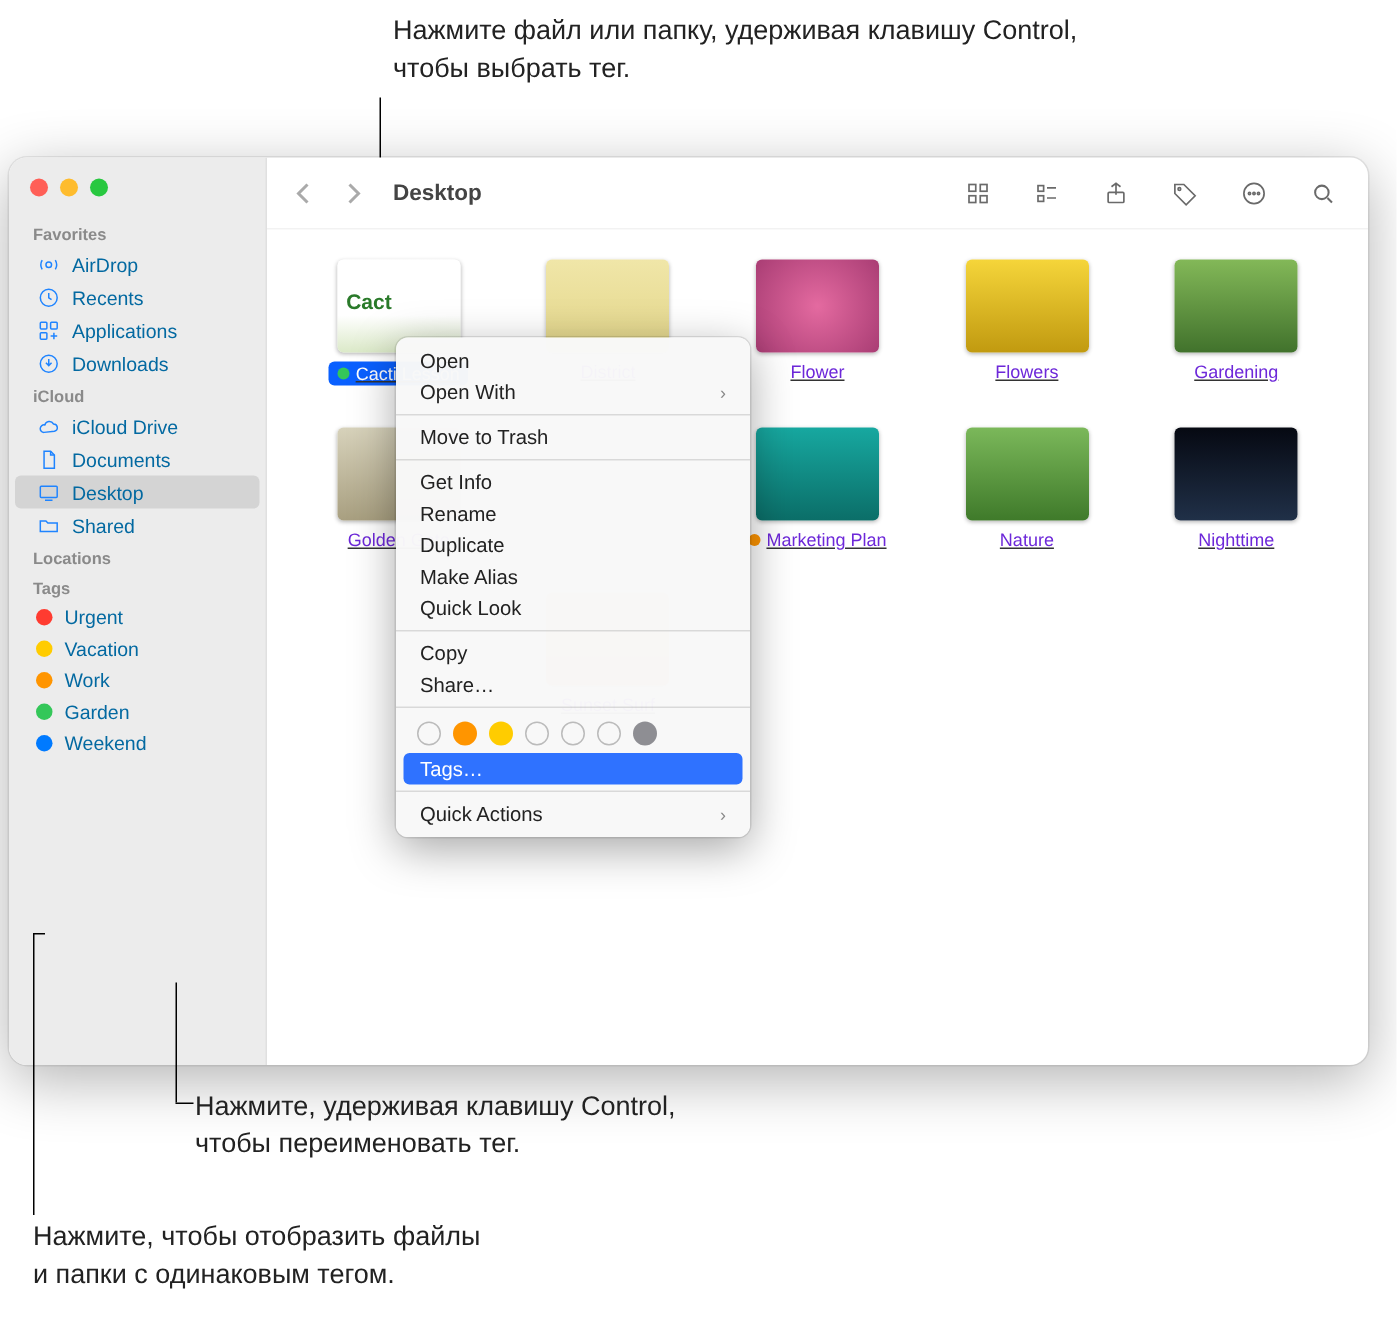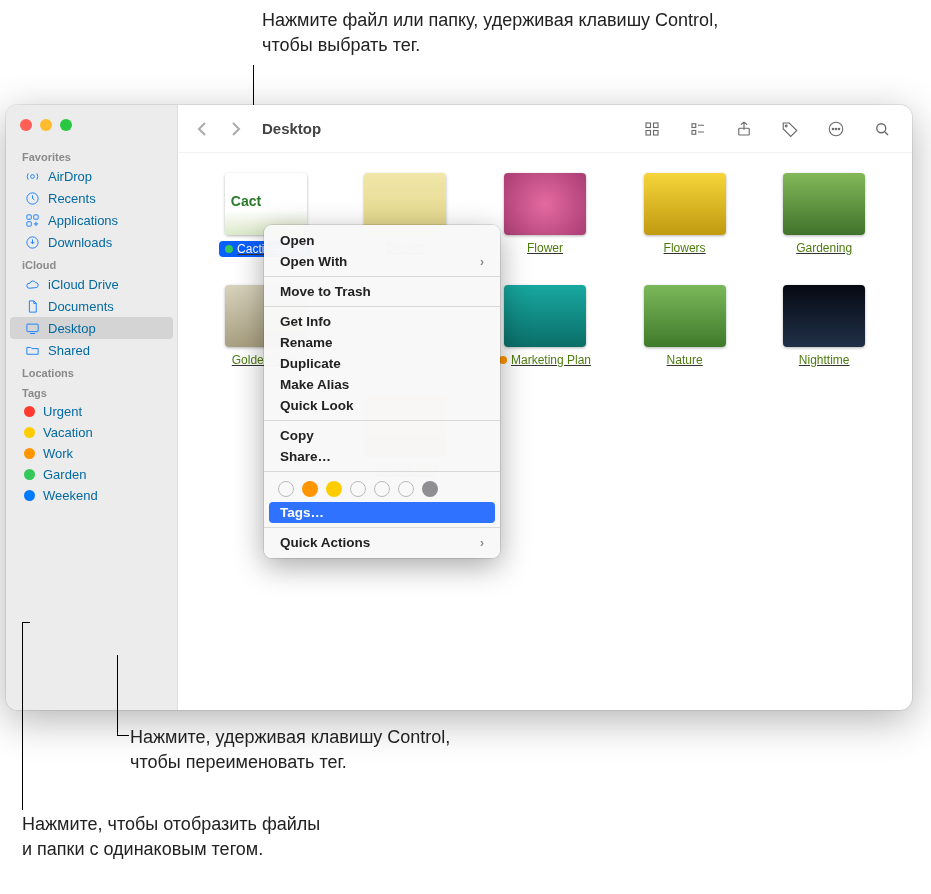--- a/index.html
+++ b/index.html
@@ -59,21 +59,21 @@
   .tb-btn svg{width:18px;height:18px;}
   .content { flex:1; padding: 20px 30px; position:relative; }
   .grid { display:grid; grid-template-columns: repeat(5, 1fr); gap: 28px 24px; }
   .file { display:flex; flex-direction:column; align-items:center; gap:6px;text-decoration:underline; }
   .thumb {
     width: 82px; height: 62px; border-radius: 4px;
     box-shadow: 0 1px 3px rgba(0,0,0,.3);
     background: #ccc;
     background-size: cover;
   }
-  .fname { font-size: 12px; color:#4d7c0f; text-align:center; display:flex; align-items:center; gap:4px;}
+  .fname { font-size: 12px; color:#6d28d9; text-align:center; display:flex; align-items:center; gap:4px;}
   .fname .tg { width:8px;height:8px;border-radius:50%; }
   .fname.selected { background:#0a60ff; color:#fff; border-radius:4px; padding:1px 6px;}
   
   .t0{background:linear-gradient(#fff 60%, #dbe9c8);} 
   .t1{background:linear-gradient(#f0e6a8,#e3d68a);}
   .t2{background:radial-gradient(circle at 50% 50%, #e46aa0, #a93d74);}
   .t3{background:linear-gradient(#f5d53a,#c19a10);}
   .t4{background:linear-gradient(#83b858,#41722c);}
   .t5{background:linear-gradient(#d7d2bb,#a89f80);}
   .t6{background:linear-gradient(#f0c15c,#b47a20);}
@@ -86,21 +86,21 @@
     position:absolute; left: 258px; top: 120px;
     width: 236px;
     background: rgba(248,248,248,.98);
     border-radius: 8px;
     box-shadow: 0 8px 30px rgba(0,0,0,.35), 0 0 0 1px rgba(0,0,0,.1);
     padding: 5px 0;
     font-size: 13.5px;
     color:#222;
     z-index: 50;
   }
-  .ctx-item { padding: 3px 16px; display:flex; align-items:center; justify-content:space-between;font-weight:bold;}
+  .ctx-item { padding: 3px 16px; display:flex; align-items:center; justify-content:space-between;}
   .ctx-item.hl { background:#2f72ff; color:#fff; border-radius:4px; margin:0 5px; padding:3px 11px;}
   .ctx-sep { height:1px; background: rgba(0,0,0,.12); margin:4px 0;}
   .ctx-tags { display:flex; gap:8px; padding: 5px 14px; }
   .ctx-tag { width:16px;height:16px;border-radius:50%;border:1.5px solid #bbb;}
   .ctx-tag.f { border:none; }
   .chev { color:#888; font-size:12px; }
 </style>
 </head>
 <body>
 

